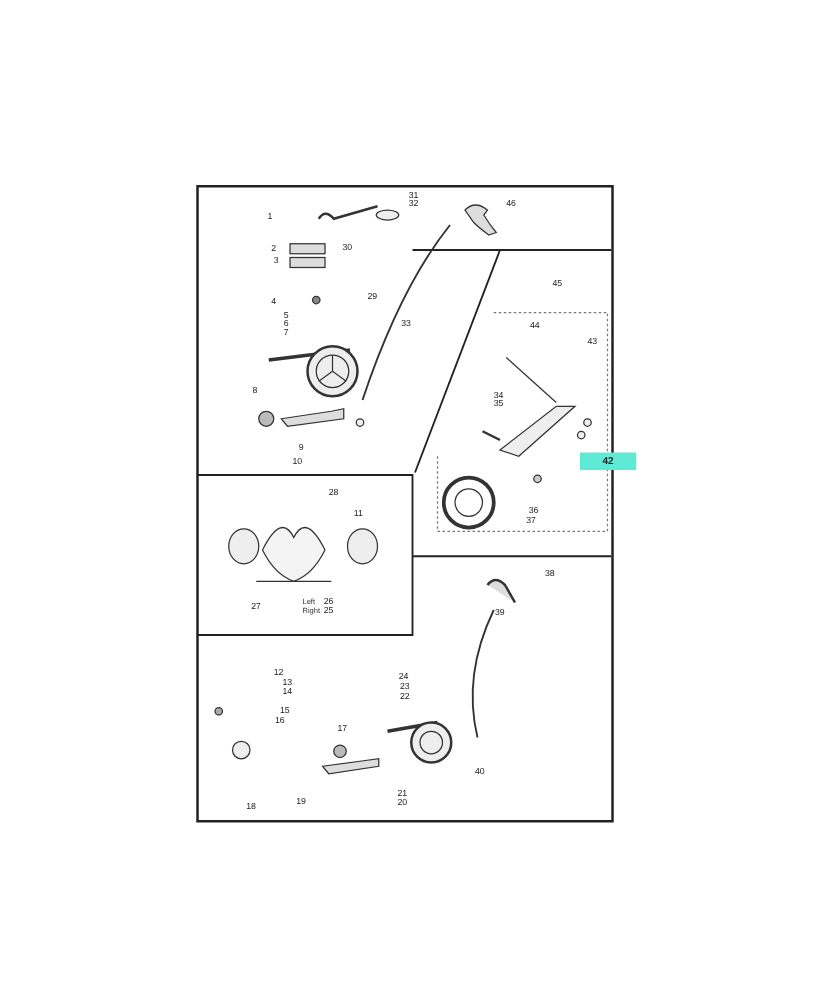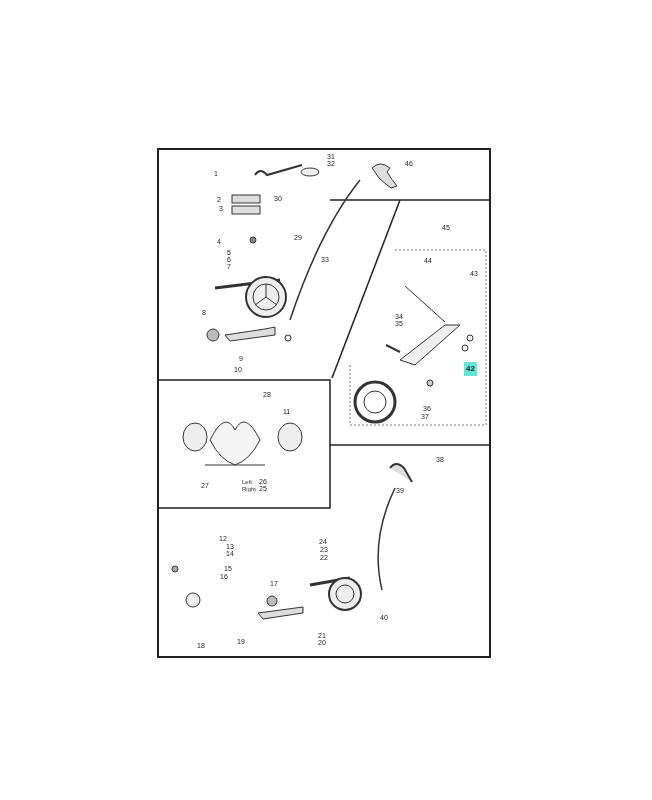--- a/index.html
+++ b/index.html
@@ -1,21 +1,21 @@
 <!DOCTYPE html>
 <html><head>
 <meta charset="utf-8">
 <style>
   html, body { margin:0; padding:0; background:#ffffff; }
   body { width:652px; height:800px; position:relative; overflow:hidden; font-family:"Liberation Sans", sans-serif; }
   .canvas { position:absolute; left:0; top:0; width:652px; height:800px; }
   .frame { position:absolute; left:157px; top:148px; width:334px; height:510px; border:2px solid #222; box-sizing:border-box; }
   svg { position:absolute; left:0; top:0; }
   .lbl { position:absolute; font-size:7px; color:#222; line-height:8px; white-space:nowrap; cursor:pointer; }
-  .lbl.hl { background:#5eead4; font-weight:bold; font-size:8px; padding:3px 2px; line-height:8px; }
+  .lbl.hl { background:#5eead4; font-weight:bold; font-size:8px; padding:3px 18px; line-height:8px; }
   .legend { position:absolute; font-size:6px; color:#333; line-height:7px; }
 </style>
 </head>
 <body>
 
 <div class="canvas">
   <div class="frame"></div>
 
   <svg width="652" height="800">
 

